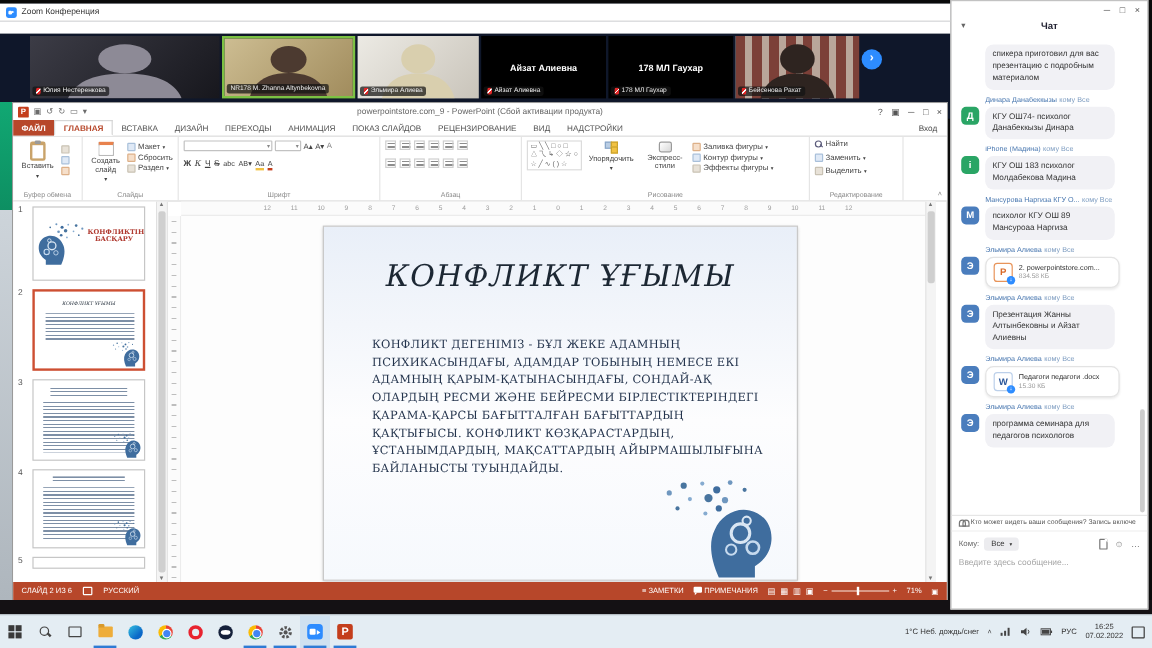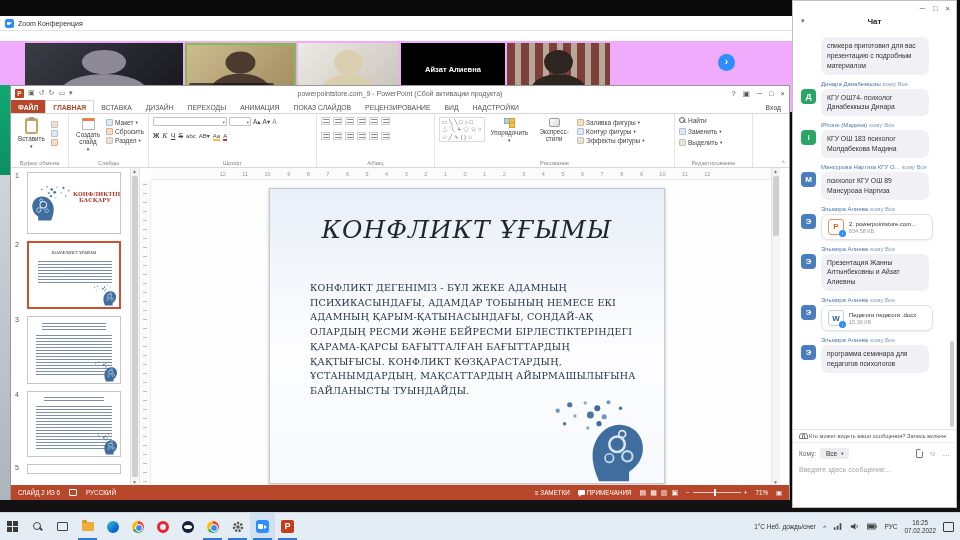--- a/index.html
+++ b/index.html
@@ -1,21 +1,21 @@
 <!DOCTYPE html>
 <html><head>
 <meta charset="utf-8">
 <style>
   *{box-sizing:border-box;margin:0;padding:0}
   html,body{width:960px;height:540px}
   body{position:relative;background:#0a0a0a;font-family:"Liberation Sans",sans-serif;overflow:hidden}
   .w{position:absolute}
 
   
-  #zoom-strip{left:0;top:16px;width:792px;height:96px;background:#f0abfc}
+  #zoom-strip{left:0;top:3px;width:792px;height:96px;background:#0f172a}
   .zoom-titlebar{position:absolute;left:0;top:0;width:100%;height:15px;background:#fff;border-bottom:1px solid #e2e2e2;display:flex;align-items:center;gap:4px;padding-left:5px}
   .zoom-app-icon{width:9px;height:9px;background:#2d8cff;border-radius:2px;position:relative}
   .zoom-app-icon::after{content:"";position:absolute;left:2px;top:3px;width:3px;height:3px;background:#fff;border-radius:1px}
   .zoom-app-icon::before{content:"";position:absolute;left:5px;top:3px;border-left:2px solid #fff;border-top:1.5px solid transparent;border-bottom:1.5px solid transparent}
   .zoom-title-text{font-size:7px;color:#333}
   .zoom-band{position:absolute;left:0;top:15px;width:100%;height:10px;background:#fff}
   .tiles{position:absolute;left:25px;top:27px;display:flex;gap:2px}
   .tile{height:52px;position:relative;background:#000;overflow:hidden}
   .tile svg{position:absolute;inset:0;width:100%;height:100%}
   .tile-label{position:absolute;left:2px;bottom:2px;display:flex;align-items:center;gap:2px;background:rgba(20,20,20,.72);color:#eee;font-size:5.5px;padding:1px 3px;border-radius:2px;white-space:nowrap;max-width:96%;overflow:hidden}
@@ -225,20 +225,27 @@
           <span>Эльмира Алиева</span>
         </span>
     </div>
     <div class="tile" style="width:104px">
       <span class="tile-centername">Айзат Алиевна</span>
       <span class="tile-label">
           <span class="mic-muted"></span>
           <span>Айзат Алиевна</span>
         </span>
     </div>
+    <div class="tile" style="width:104px">
+      <span class="tile-centername">178 МЛ Гаухар</span>
+      <span class="tile-label">
+          <span class="mic-muted"></span>
+          <span>178 МЛ Гаухар</span>
+        </span>
+    </div>
     <div class="tile" style="width:103px;background:repeating-linear-gradient(90deg,#7c4038 0 8px,#b9a69a 8px 14px)">
       <svg viewBox="0 0 100 60" preserveAspectRatio="none">
           <use href="#person" fill="#2e2420"></use>
         </svg>
       <span class="tile-label">
           <span class="mic-muted"></span>
           <span>Бейсенова Рахат</span>
         </span>
     </div>
   </div>

